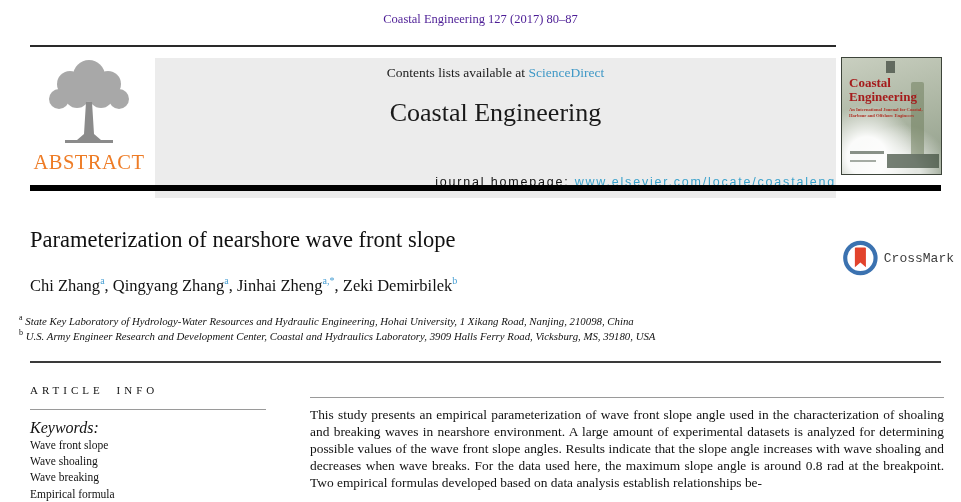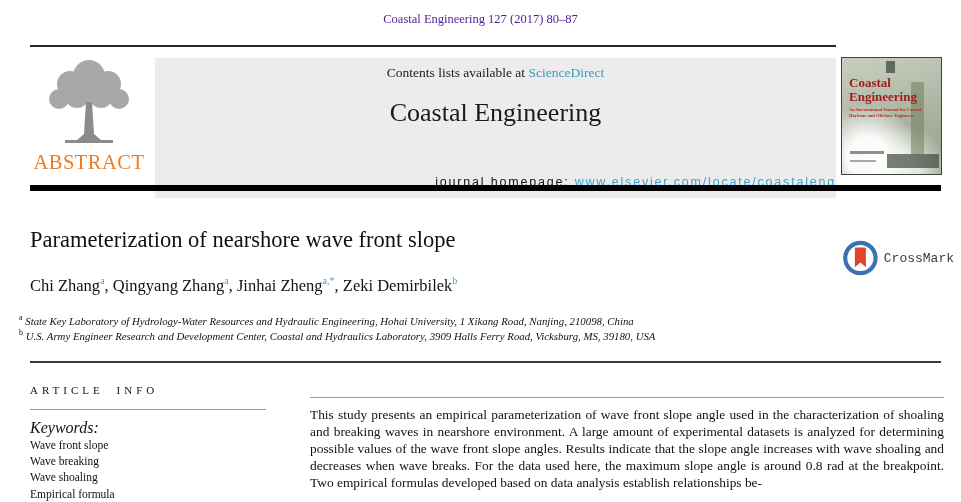--- a/index.html
+++ b/index.html
@@ -140,21 +140,21 @@
   <div><sup>b</sup><span> U.S. Army Engineer Research and Development Center, Coastal and Hydraulics Laboratory, 3909 Halls Ferry Road, Vicksburg, MS, 39180, USA</span></div>
 </div>
 
 <div class="mid-rule"></div>
 
 <div class="info-col">
   <div class="section-heading">ARTICLE INFO</div>
   <div class="col-underline"></div>
   <div class="keywords-label">Keywords:</div>
   <div class="keyword">Wave front slope</div>
+  <div class="keyword">Wave shoaling</div>
   <div class="keyword">Wave breaking</div>
-  <div class="keyword">Wave shoaling</div>
   <div class="keyword">Empirical formula</div>
 </div>
 
 <div class="abs-col">
   <div class="col-underline"></div>
   <div class="abstract-text">This study presents an empirical parameterization of wave front slope angle used in the characterization of shoaling and breaking waves in nearshore environment. A large amount of experimental datasets is analyzed for determining possible values of the wave front slope angles. Results indicate that the slope angle increases with wave shoaling and decreases when wave breaks. For the data used here, the maximum slope angle is around 0.8 rad at the breakpoint. Two empirical formulas developed based on data analysis establish relationships be-</div>
 </div>
 
 </body></html>

